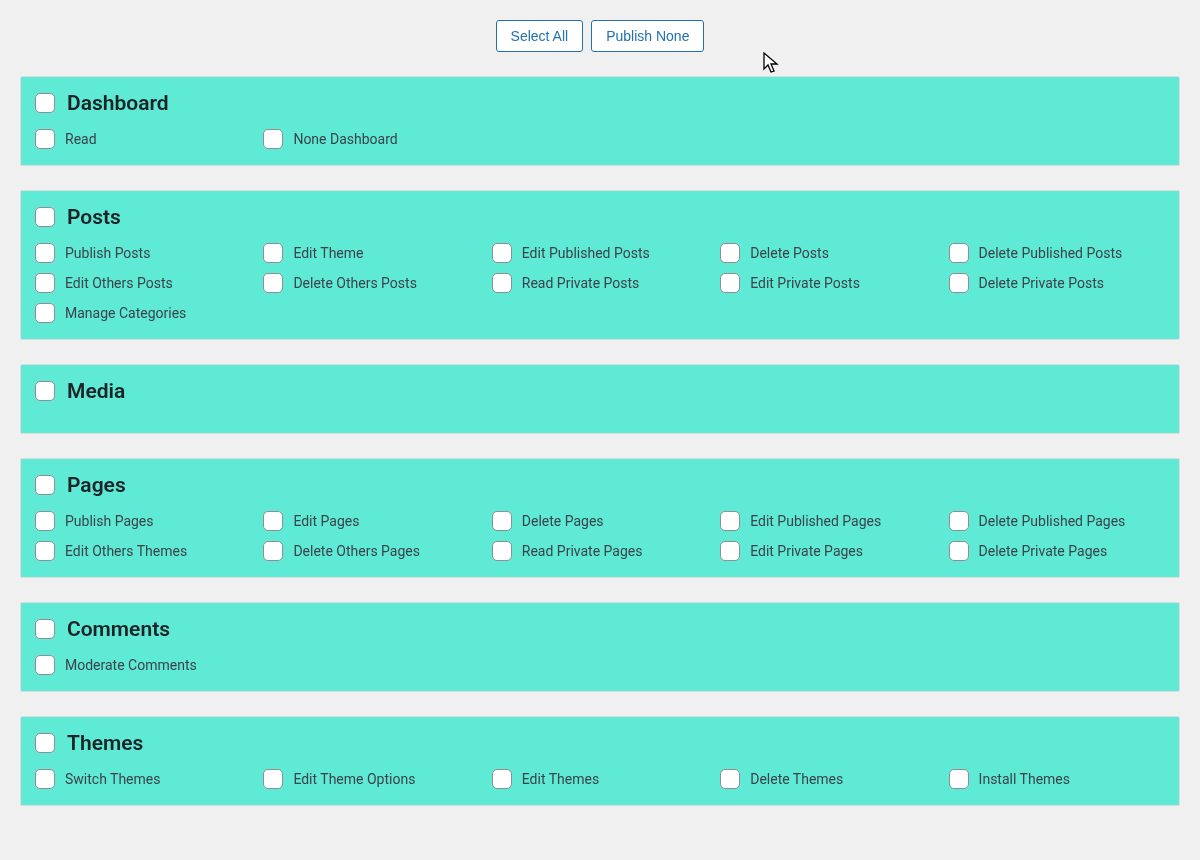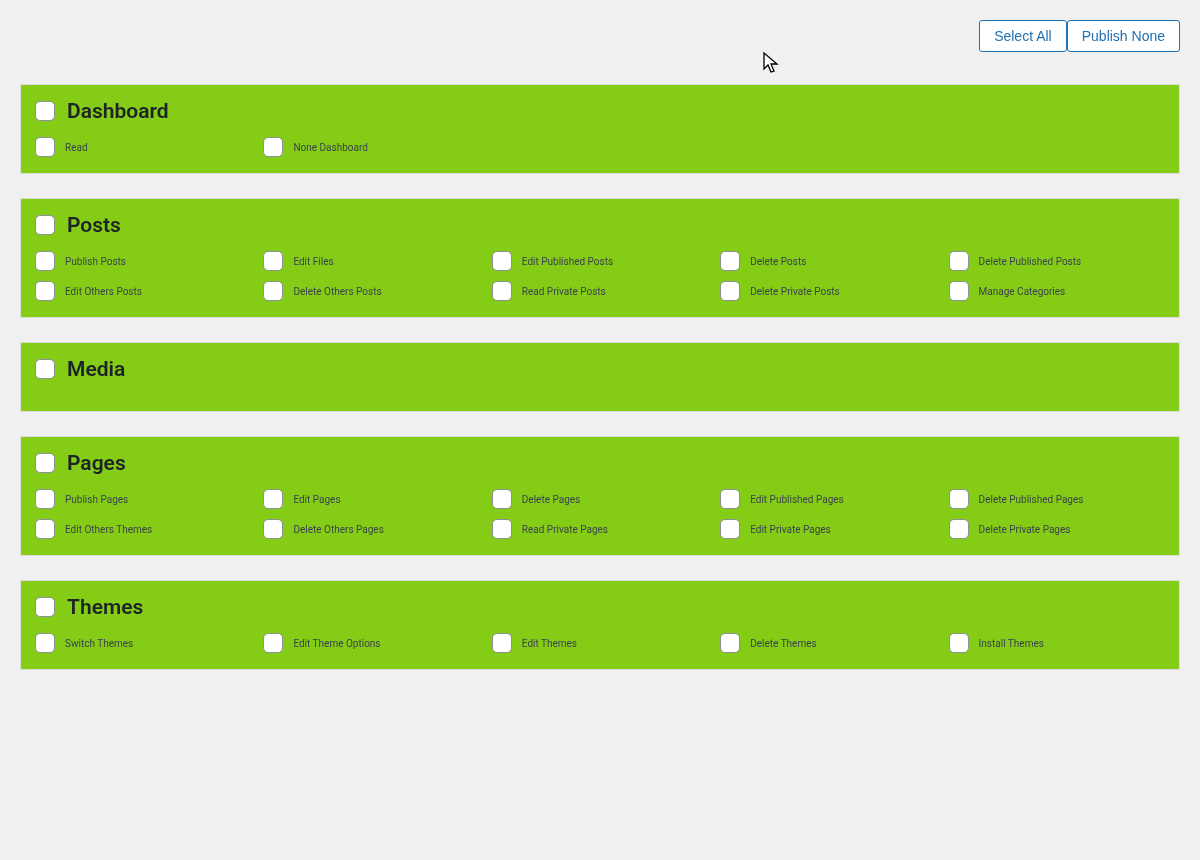--- a/index.html
+++ b/index.html
@@ -11,34 +11,35 @@
       font-family: -apple-system, BlinkMacSystemFont, "Segoe UI", Roboto, Oxygen-Sans, Ubuntu, Cantarell, "Helvetica Neue", sans-serif;
       background-color: #f0f0f1;
       padding: 20px;
       color: #1d2327;
       width: 1200px;
       height: 860px;
       overflow: hidden;
     }
     .toolbar {
       display: flex;
-      justify-content: flex-end;
-      margin-bottom: 32px;
+      justify-content: center;
+      gap: 8px;
+      margin-bottom: 24px;
     }
     .btn {
       background: #fff;
       border: 1px solid #2271b1;
       color: #2271b1;
       padding: 7px 14px;
       font-size: 14px;
       border-radius: 3px;
       cursor: pointer;
     }
     .panel {
-      background: #84cc16;
+      background: #5eead4;
       border: 1px solid #dcdcde;
       border-radius: 2px;
       margin-bottom: 24px;
       padding: 14px 14px 16px 14px;
     }
     .panel-header {
       display: flex;
       align-items: center;
       gap: 12px;
       margin-bottom: 14px;
@@ -52,21 +53,21 @@
       display: grid;
       grid-template-columns: repeat(5, 1fr);
       gap: 10px 12px;
     }
     .cap-item {
       display: flex;
       align-items: center;
       gap: 10px;
     }
     .cap-label {
-      font-size: 10px;
+      font-size: 14px;
       color: #3c434a;
     }
     .chk {
       width: 20px;
       height: 20px;
       border: 1.5px solid #8c8f94;
       border-radius: 5px;
       background: #fff;
       appearance: none;
       cursor: pointer;
@@ -108,21 +109,21 @@
         <input type="checkbox" class="chk" style="">
         <div class="panel-title">Posts</div>
       </div>
       <div class="caps-grid">
         <div class="cap-item">
           <input type="checkbox" class="chk" style="">
           <span class="cap-label">Publish Posts</span>
         </div>
         <div class="cap-item">
           <input type="checkbox" class="chk" style="">
-          <span class="cap-label">Edit Files</span>
+          <span class="cap-label">Edit Theme</span>
         </div>
         <div class="cap-item">
           <input type="checkbox" class="chk" style="">
           <span class="cap-label">Edit Published Posts</span>
         </div>
         <div class="cap-item">
           <input type="checkbox" class="chk" style="">
           <span class="cap-label">Delete Posts</span>
         </div>
         <div class="cap-item">
@@ -136,20 +137,24 @@
         <div class="cap-item">
           <input type="checkbox" class="chk" style="">
           <span class="cap-label">Delete Others Posts</span>
         </div>
         <div class="cap-item">
           <input type="checkbox" class="chk" style="">
           <span class="cap-label">Read Private Posts</span>
         </div>
         <div class="cap-item">
           <input type="checkbox" class="chk" style="">
+          <span class="cap-label">Edit Private Posts</span>
+        </div>
+        <div class="cap-item">
+          <input type="checkbox" class="chk" style="">
           <span class="cap-label">Delete Private Posts</span>
         </div>
         <div class="cap-item">
           <input type="checkbox" class="chk" style="">
           <span class="cap-label">Manage Categories</span>
         </div>
       </div>
     </div>
     <div class="panel">
       <div class="panel-header">
@@ -195,20 +200,32 @@
           <input type="checkbox" class="chk" style="">
           <span class="cap-label">Read Private Pages</span>
         </div>
         <div class="cap-item">
           <input type="checkbox" class="chk" style="">
           <span class="cap-label">Edit Private Pages</span>
         </div>
         <div class="cap-item">
           <input type="checkbox" class="chk" style="">
           <span class="cap-label">Delete Private Pages</span>
+        </div>
+      </div>
+    </div>
+    <div class="panel">
+      <div class="panel-header">
+        <input type="checkbox" class="chk" style="">
+        <div class="panel-title">Comments</div>
+      </div>
+      <div class="caps-grid">
+        <div class="cap-item">
+          <input type="checkbox" class="chk" style="">
+          <span class="cap-label">Moderate Comments</span>
         </div>
       </div>
     </div>
     <div class="panel">
       <div class="panel-header">
         <input type="checkbox" class="chk" style="">
         <div class="panel-title">Themes</div>
       </div>
       <div class="caps-grid">
         <div class="cap-item">

